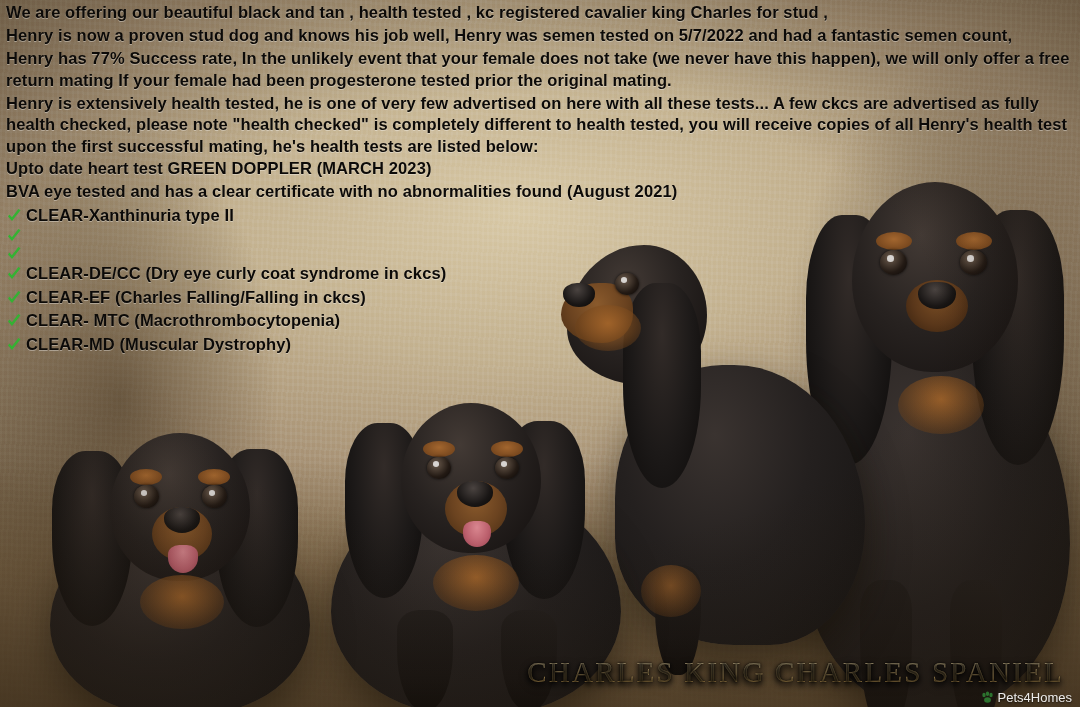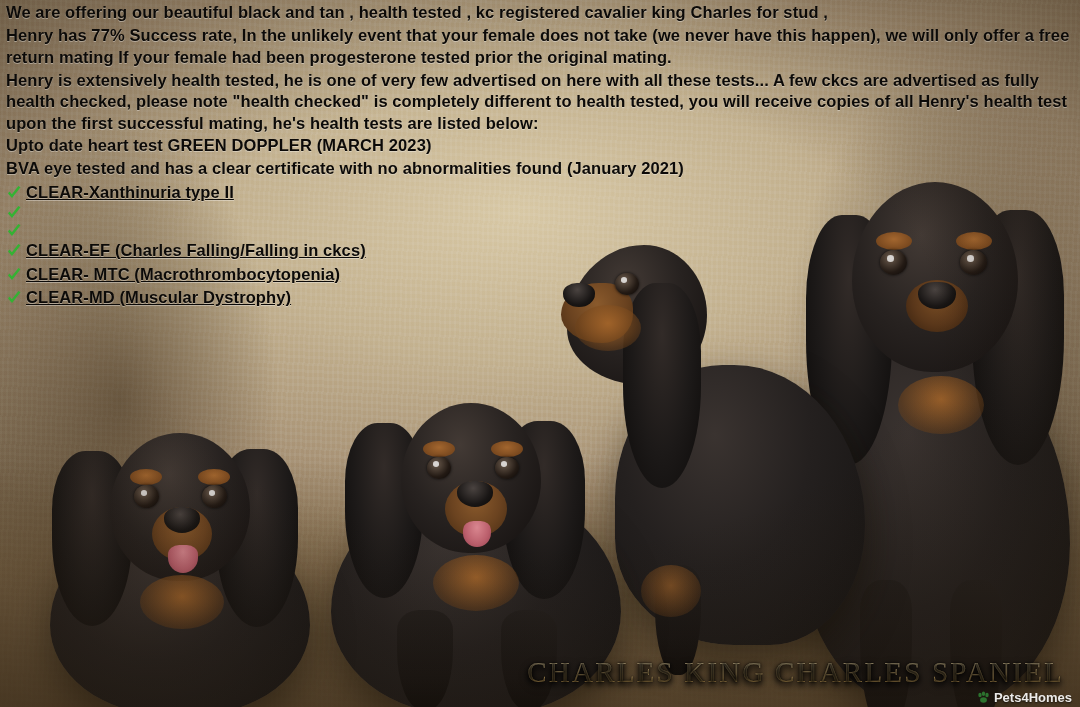--- a/index.html
+++ b/index.html
@@ -133,21 +133,21 @@
     width: 1070px;
     color: #0c0a08;
     font-size: 16.5px;
     font-weight: bold;
     line-height: 1.33;
     letter-spacing: .1px;
     text-shadow: 0 1px 0 rgba(255,255,255,0.35);
   }
   .para { margin: 0 0 1px 0; }
   .para.tight { line-height: 1.3; }
-  .headline-list { margin: 2px 0 0 0; text-decoration: underline; }
+  .headline-list { margin: 2px 0 0 0; }
   .check-line {
     display: flex;
     align-items: center;
     gap: 4px;
     margin: 0 0 1.5px 0;
   }
   .check-icon {
     display: inline-block;
     width: 16px;
     height: 16px;
@@ -176,21 +176,21 @@
 
   
   .watermark {
     position: absolute;
     right: 8px;
     bottom: 2px;
     display: flex;
     align-items: center;
     gap: 4px;
     font-size: 13px;
-    font-weight: bold;
+    font-weight: normal;
     color: #ffffff;
     opacity: .9;
     text-shadow: 0 1px 2px rgba(0,0,0,.8);
   }
   .wm-mark {
     width: 13px; height: 13px;
     display: inline-block;
   }
 </style>
 </head>
@@ -265,24 +265,25 @@
       <div class="tongue" style="left:138px; top:130px; width:30px; height:28px;"></div>
       <div class="tan" style="left:110px; top:160px; width:84px; height:54px;"></div>
     </div>
 
   </div>
 
   <div class="bg-vignette"></div>
 
   <div class="text-block">
     <p class="para">We are offering our beautiful black and tan , health tested , kc registered cavalier king Charles for stud ,</p>
+    <p class="para">Henry is now a proven stud dog and knows his job well, Henry was semen tested on 5/7/2022 and had a fantastic semen count,</p>
     <p class="para">Henry has 77% Success rate, In the unlikely event that your female does not take (we never have this happen), we will only offer a free return mating If your female had been progesterone tested prior the original mating.</p>
     <p class="para tight"> Henry is extensively health tested, he is one of very few advertised on here with all these tests... A few ckcs are advertised as fully health checked, please note "health checked" is completely different to health tested, you will receive copies of all Henry's health test upon the first successful mating, he's health tests are listed below:</p>
     <p class="para">Upto date heart test GREEN DOPPLER (MARCH 2023)</p>
-    <p class="para">BVA eye tested and has a clear certificate with no abnormalities found (January 2021)</p>
+    <p class="para">BVA eye tested and has a clear certificate with no abnormalities found (August 2021)</p>
 
     <div class="headline-list">
       <div class="check-line">
         <span class="check-icon">
           <svg width="16" height="16" viewBox="0 0 16 16" aria-hidden="true">
               <path d="M2 8.4 L6 13 L14.5 2.2 L12.4 1 L5.9 9.3 L3.4 6.6 Z" fill="#34b233"></path>
             </svg>
         </span>
         <span class="check-text">CLEAR-Xanthinuria type II</span>
       </div>
@@ -292,20 +293,28 @@
               <path d="M2 8.4 L6 13 L14.5 2.2 L12.4 1 L5.9 9.3 L3.4 6.6 Z" fill="#34b233"></path>
             </svg>
         </span>
       </div>
       <div class="check-line">
         <span class="check-icon">
           <svg width="16" height="16" viewBox="0 0 16 16" aria-hidden="true">
               <path d="M2 8.4 L6 13 L14.5 2.2 L12.4 1 L5.9 9.3 L3.4 6.6 Z" fill="#34b233"></path>
             </svg>
         </span>
+      </div>
+      <div class="check-line">
+        <span class="check-icon">
+          <svg width="16" height="16" viewBox="0 0 16 16" aria-hidden="true">
+              <path d="M2 8.4 L6 13 L14.5 2.2 L12.4 1 L5.9 9.3 L3.4 6.6 Z" fill="#34b233"></path>
+            </svg>
+        </span>
+        <span class="check-text">CLEAR-DE/CC (Dry eye curly coat syndrome in ckcs)</span>
       </div>
       <div class="check-line">
         <span class="check-icon">
           <svg width="16" height="16" viewBox="0 0 16 16" aria-hidden="true">
               <path d="M2 8.4 L6 13 L14.5 2.2 L12.4 1 L5.9 9.3 L3.4 6.6 Z" fill="#34b233"></path>
             </svg>
         </span>
         <span class="check-text">CLEAR-EF (Charles Falling/Falling in ckcs)</span>
       </div>
       <div class="check-line">

